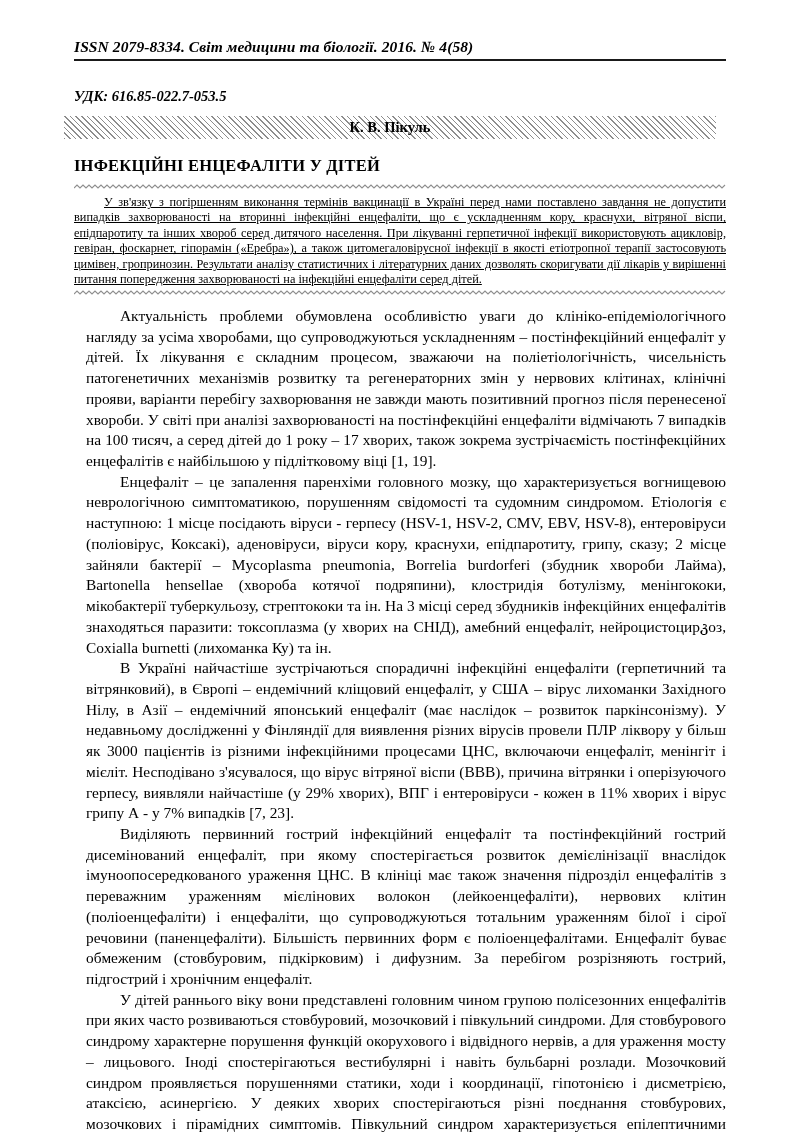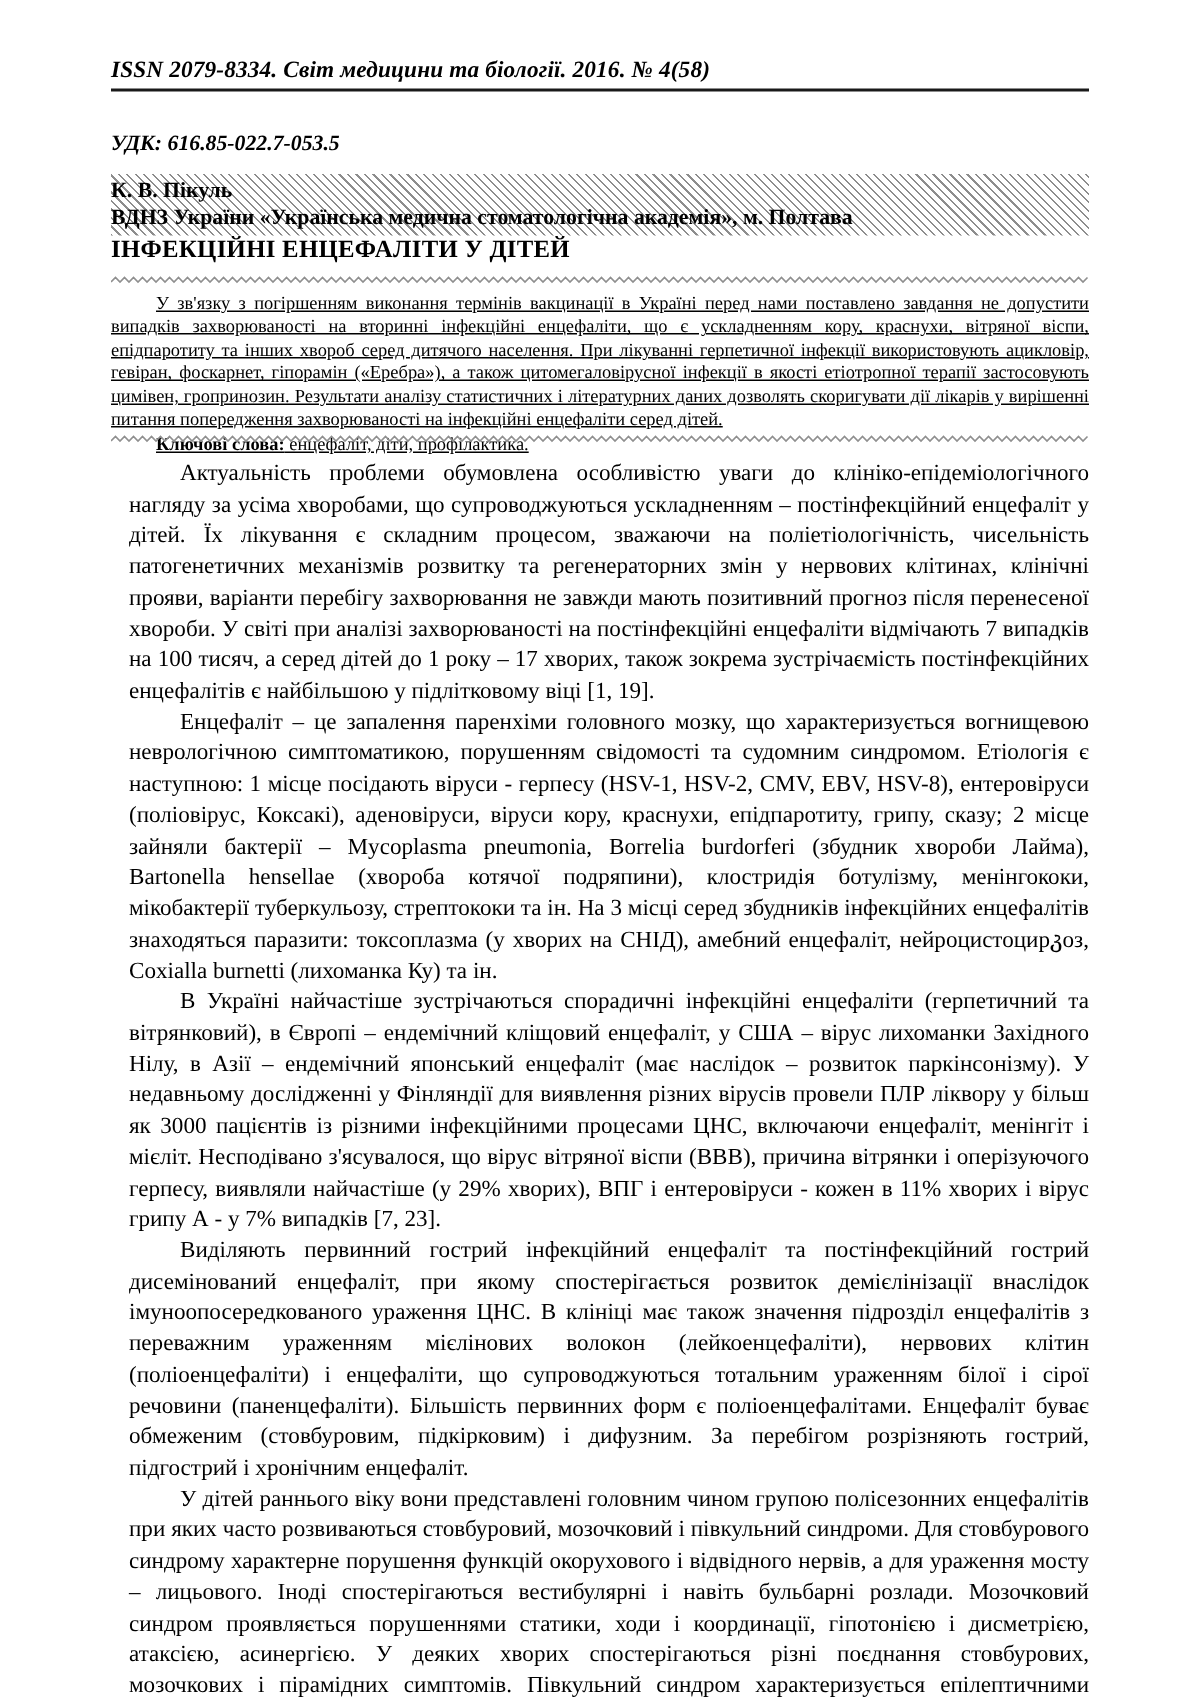--- a/index.html
+++ b/index.html
@@ -52,25 +52,26 @@
     left: 74px;
     top: 88px;
     font-weight: bold;
     font-size: 14.5px;
     font-style: italic;
   }
 
   
   .author-block {
     position: absolute;
-    left: 74px;
+    left: 64px;
     top: 116px;
     width: 652px;
     padding: 2px 0 3px 0;
     box-sizing: border-box;
+    text-align: center;
     background-color: #ffffff;
     background-image:
       repeating-linear-gradient(
         45deg,
         #8d8d8d 0px,
         #8d8d8d 1px,
         rgba(255,255,255,0) 1px,
         rgba(255,255,255,0) 4px
       );
   }
@@ -162,34 +163,32 @@
 
   <div class="runhead">
     <div class="runhead-text">ISSN 2079-8334. Світ медицини та біології. 2016. № 4(58)</div>
     <div class="runhead-rule"></div>
   </div>
 
   <div class="udc">УДК: 616.85-022.7-053.5</div>
 
   <div class="author-block">
     <div class="author-name">К. В. Пікуль</div>
-    <div class="author-affil">ВДНЗ України «Українська медична стоматологічна академія», м. Полтава</div>
   </div>
 
   <div class="article-title">ІНФЕКЦІЙНІ ЕНЦЕФАЛІТИ У ДІТЕЙ</div>
 
   <div class="zigzag zigzag--top">
     <svg width="652" height="7" viewBox="0 0 652 7" preserveAspectRatio="none" aria-hidden="true">
       <path d="M0 5 L3 2 L6 5 L9 2 L12 5 L15 2 L18 5 L21 2 L24 5 L27 2 L30 5 L33 2 L36 5 L39 2 L42 5 L45 2 L48 5 L51 2 L54 5 L57 2 L60 5 L63 2 L66 5 L69 2 L72 5 L75 2 L78 5 L81 2 L84 5 L87 2 L90 5 L93 2 L96 5 L99 2 L102 5 L105 2 L108 5 L111 2 L114 5 L117 2 L120 5 L123 2 L126 5 L129 2 L132 5 L135 2 L138 5 L141 2 L144 5 L147 2 L150 5 L153 2 L156 5 L159 2 L162 5 L165 2 L168 5 L171 2 L174 5 L177 2 L180 5 L183 2 L186 5 L189 2 L192 5 L195 2 L198 5 L201 2 L204 5 L207 2 L210 5 L213 2 L216 5 L219 2 L222 5 L225 2 L228 5 L231 2 L234 5 L237 2 L240 5 L243 2 L246 5 L249 2 L252 5 L255 2 L258 5 L261 2 L264 5 L267 2 L270 5 L273 2 L276 5 L279 2 L282 5 L285 2 L288 5 L291 2 L294 5 L297 2 L300 5 L303 2 L306 5 L309 2 L312 5 L315 2 L318 5 L321 2 L324 5 L327 2 L330 5 L333 2 L336 5 L339 2 L342 5 L345 2 L348 5 L351 2 L354 5 L357 2 L360 5 L363 2 L366 5 L369 2 L372 5 L375 2 L378 5 L381 2 L384 5 L387 2 L390 5 L393 2 L396 5 L399 2 L402 5 L405 2 L408 5 L411 2 L414 5 L417 2 L420 5 L423 2 L426 5 L429 2 L432 5 L435 2 L438 5 L441 2 L444 5 L447 2 L450 5 L453 2 L456 5 L459 2 L462 5 L465 2 L468 5 L471 2 L474 5 L477 2 L480 5 L483 2 L486 5 L489 2 L492 5 L495 2 L498 5 L501 2 L504 5 L507 2 L510 5 L513 2 L516 5 L519 2 L522 5 L525 2 L528 5 L531 2 L534 5 L537 2 L540 5 L543 2 L546 5 L549 2 L552 5 L555 2 L558 5 L561 2 L564 5 L567 2 L570 5 L573 2 L576 5 L579 2 L582 5 L585 2 L588 5 L591 2 L594 5 L597 2 L600 5 L603 2 L606 5 L609 2 L612 5 L615 2 L618 5 L621 2 L624 5 L627 2 L630 5 L633 2 L636 5 L639 2 L642 5 L645 2 L648 5 L651 2" fill="none" stroke="#8f8f8f" stroke-width="1.1"></path>
     </svg>
   </div>
 
   <div class="abstract">
     <p>У зв'язку з погіршенням виконання термінів вакцинації в Україні перед нами поставлено завдання не допустити випадків захворюваності на вторинні інфекційні енцефаліти, що є ускладненням кору, краснухи, вітряної віспи, епідпаротиту та інших хвороб серед дитячого населення. При лікуванні герпетичної інфекції використовують ацикловір, гевіран, фоскарнет, гіпорамін («Еребра»), а також цитомегаловірусної інфекції в якості етіотропної терапії застосовують цимівен, гропринозин. Результати аналізу статистичних і літературних даних дозволять скоригувати дії лікарів у вирішенні питання попередження захворюваності на інфекційні енцефаліти серед дітей.</p>
-    <div class="keywords"><b>Ключові слова:</b><span> енцефаліт, діти, профілактика.</span></div>
   </div>
 
   <div class="zigzag zigzag--bottom">
     <svg width="652" height="7" viewBox="0 0 652 7" preserveAspectRatio="none" aria-hidden="true">
       <path d="M0 5 L3 2 L6 5 L9 2 L12 5 L15 2 L18 5 L21 2 L24 5 L27 2 L30 5 L33 2 L36 5 L39 2 L42 5 L45 2 L48 5 L51 2 L54 5 L57 2 L60 5 L63 2 L66 5 L69 2 L72 5 L75 2 L78 5 L81 2 L84 5 L87 2 L90 5 L93 2 L96 5 L99 2 L102 5 L105 2 L108 5 L111 2 L114 5 L117 2 L120 5 L123 2 L126 5 L129 2 L132 5 L135 2 L138 5 L141 2 L144 5 L147 2 L150 5 L153 2 L156 5 L159 2 L162 5 L165 2 L168 5 L171 2 L174 5 L177 2 L180 5 L183 2 L186 5 L189 2 L192 5 L195 2 L198 5 L201 2 L204 5 L207 2 L210 5 L213 2 L216 5 L219 2 L222 5 L225 2 L228 5 L231 2 L234 5 L237 2 L240 5 L243 2 L246 5 L249 2 L252 5 L255 2 L258 5 L261 2 L264 5 L267 2 L270 5 L273 2 L276 5 L279 2 L282 5 L285 2 L288 5 L291 2 L294 5 L297 2 L300 5 L303 2 L306 5 L309 2 L312 5 L315 2 L318 5 L321 2 L324 5 L327 2 L330 5 L333 2 L336 5 L339 2 L342 5 L345 2 L348 5 L351 2 L354 5 L357 2 L360 5 L363 2 L366 5 L369 2 L372 5 L375 2 L378 5 L381 2 L384 5 L387 2 L390 5 L393 2 L396 5 L399 2 L402 5 L405 2 L408 5 L411 2 L414 5 L417 2 L420 5 L423 2 L426 5 L429 2 L432 5 L435 2 L438 5 L441 2 L444 5 L447 2 L450 5 L453 2 L456 5 L459 2 L462 5 L465 2 L468 5 L471 2 L474 5 L477 2 L480 5 L483 2 L486 5 L489 2 L492 5 L495 2 L498 5 L501 2 L504 5 L507 2 L510 5 L513 2 L516 5 L519 2 L522 5 L525 2 L528 5 L531 2 L534 5 L537 2 L540 5 L543 2 L546 5 L549 2 L552 5 L555 2 L558 5 L561 2 L564 5 L567 2 L570 5 L573 2 L576 5 L579 2 L582 5 L585 2 L588 5 L591 2 L594 5 L597 2 L600 5 L603 2 L606 5 L609 2 L612 5 L615 2 L618 5 L621 2 L624 5 L627 2 L630 5 L633 2 L636 5 L639 2 L642 5 L645 2 L648 5 L651 2" fill="none" stroke="#8f8f8f" stroke-width="1.1"></path>
     </svg>
   </div>
 
   <div class="body-text">
     <p>Актуальність проблеми обумовлена особливістю уваги до клініко-епідеміологічного нагляду за усіма хворобами, що супроводжуються ускладненням – постінфекційний енцефаліт у дітей. Їх лікування є складним процесом, зважаючи на поліетіологічність, чисельність патогенетичних механізмів розвитку та регенераторних змін у нервових клітинах, клінічні прояви, варіанти перебігу захворювання не завжди мають позитивний прогноз після перенесеної хвороби. У світі при аналізі захворюваності на постінфекційні енцефаліти відмічають 7 випадків на 100 тисяч, а серед дітей до 1 року – 17 хворих, також зокрема зустрічаємість постінфекційних енцефалітів є найбільшою у підлітковому віці [1, 19].</p>

